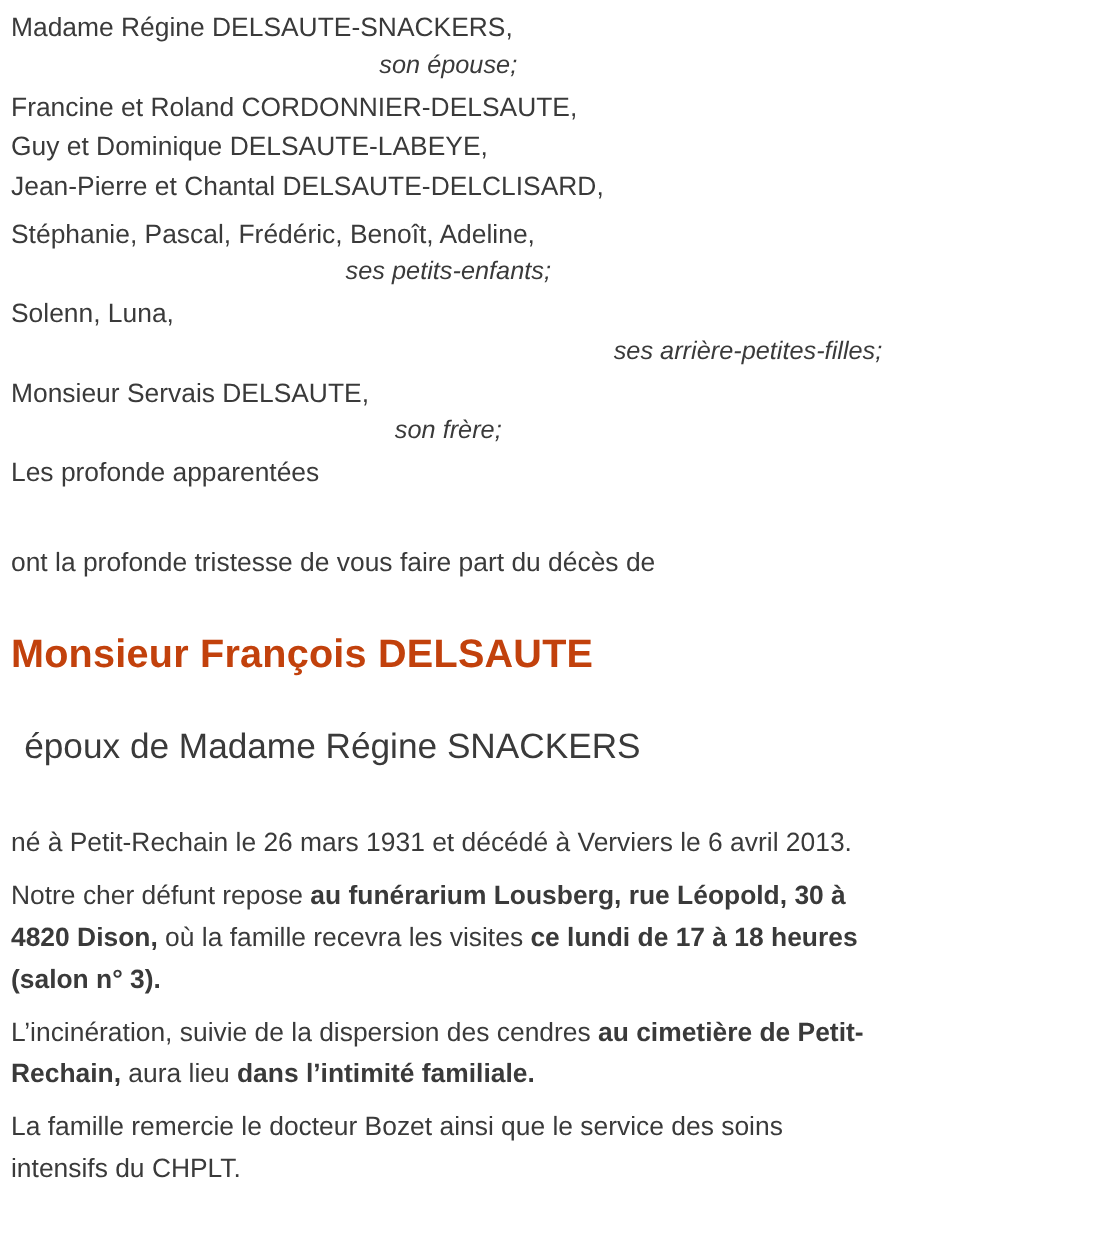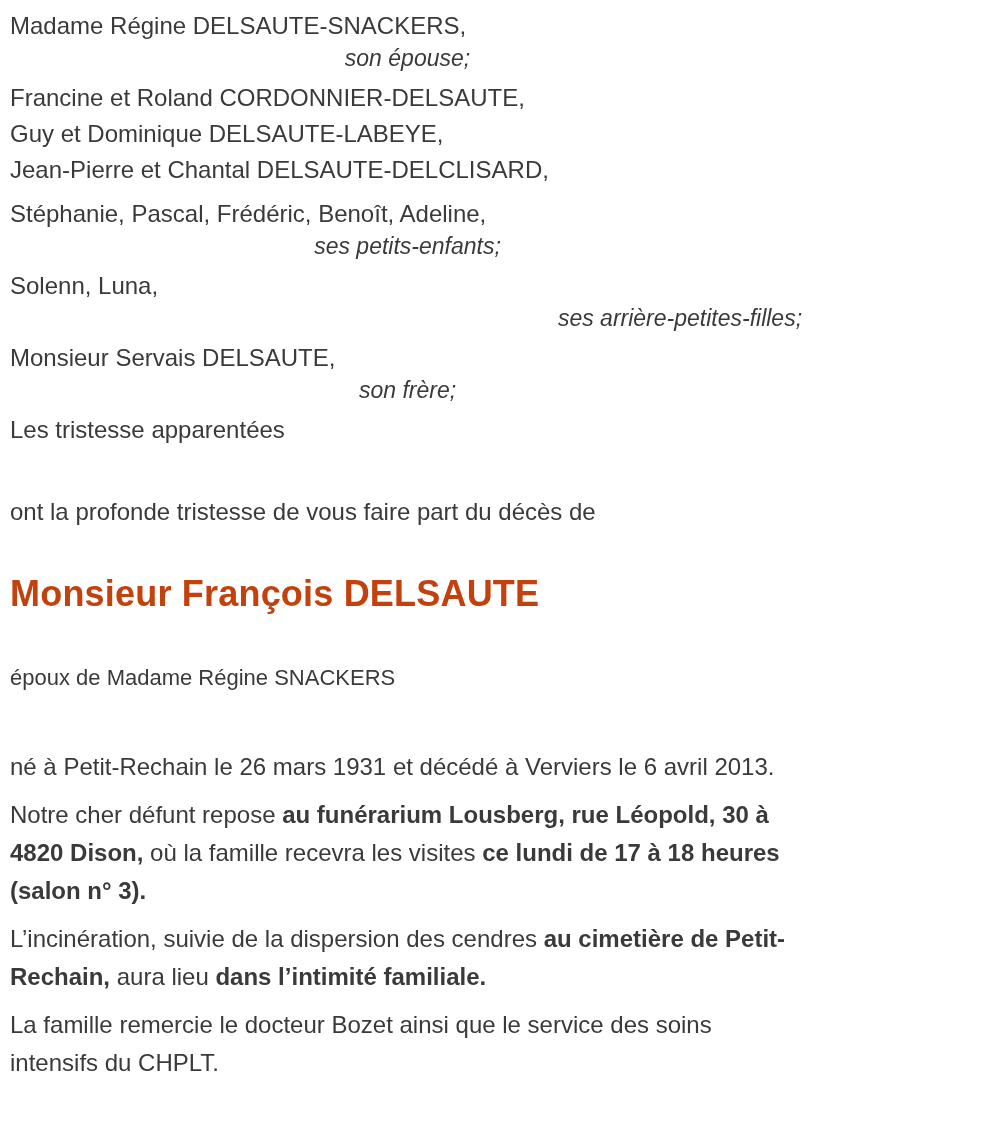--- a/index.html
+++ b/index.html
@@ -44,22 +44,22 @@
   }
   .deceased {
     margin: 44px 0 0 0;
     font-size: 36px;
     line-height: 44px;
     font-weight: 700;
     color: #c2410c;
     letter-spacing: 0.2px;
   }
   .spouse {
-    margin: 46px 0 0 0;
-    font-size: 22px;
+    margin: 46px 0 0 12px;
+    font-size: 32px;
     line-height: 32px;
   }
   .details {
     margin-top: 54px;
   }
   .para {
     margin: 0 0 10px 0;
     font-size: 24px;
     line-height: 38px;
     max-width: 958px;
@@ -95,21 +95,21 @@
       <div class="name-line">Solenn, Luna,</div>
       <div class="relation relation-narrow">ses arrière-petites-filles;</div>
     </div>
 
     <div class="family-group">
       <div class="name-line">Monsieur Servais DELSAUTE,</div>
       <div class="relation">son frère;</div>
     </div>
 
     <div class="family-group">
-      <div class="name-line">Les tristesse apparentées</div>
+      <div class="name-line">Les profonde apparentées</div>
     </div>
 
   </section>
 
   <p class="announcement">ont la profonde tristesse de vous faire part du décès de</p>
 
   <h1 class="deceased">Monsieur François DELSAUTE</h1>
 
   <p class="spouse">époux de Madame Régine SNACKERS</p>
 

